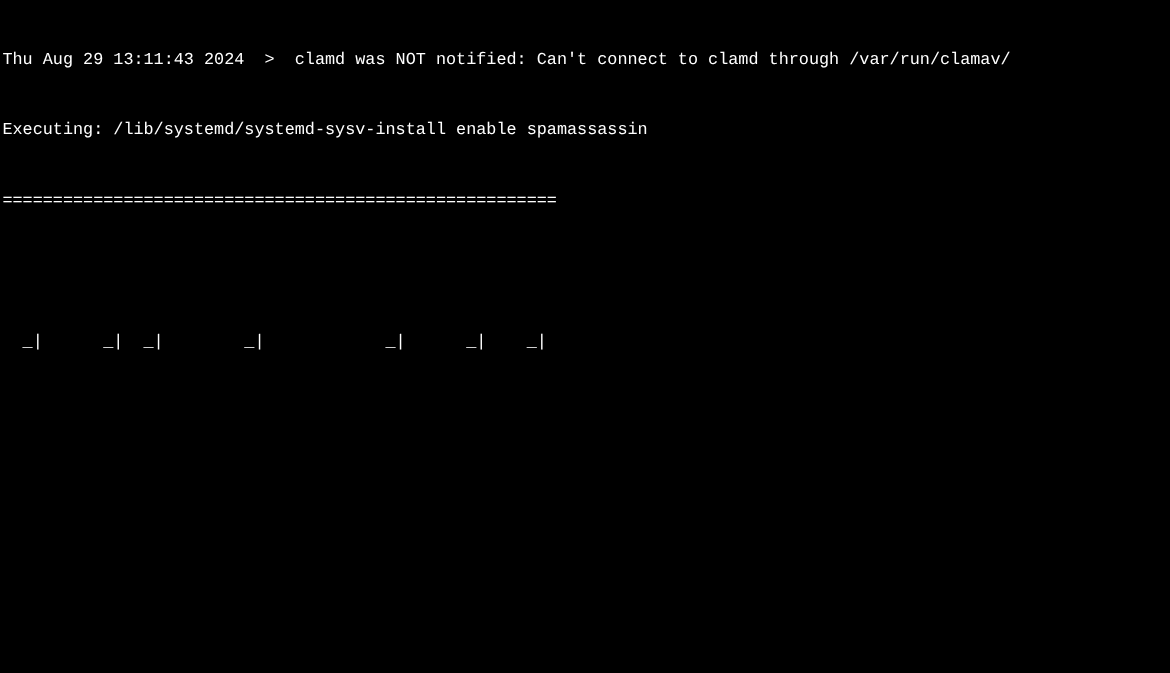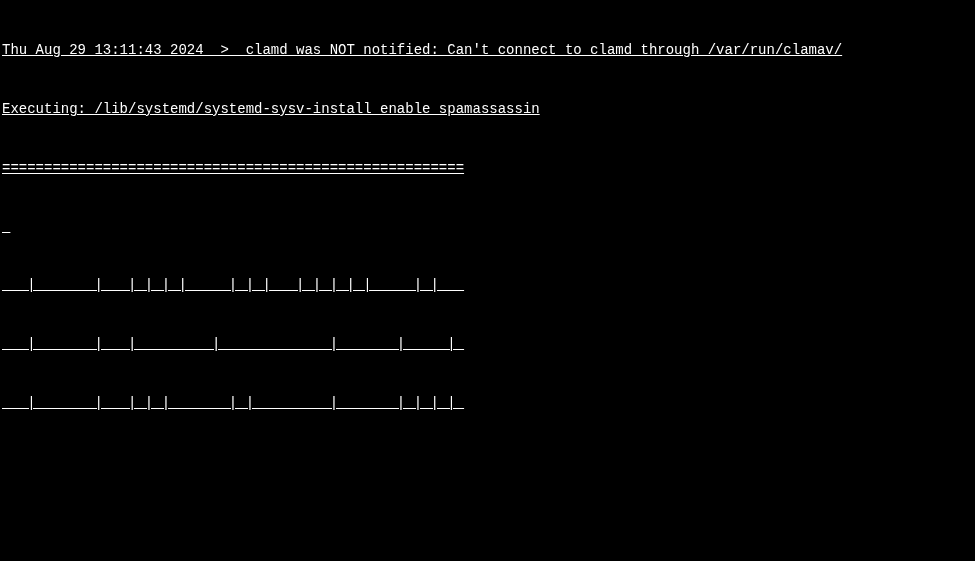--- a/index.html
+++ b/index.html
@@ -17,37 +17,34 @@
       width: 975px;
       height: 561px;
       overflow: hidden;
     }
     .terminal {
       white-space: pre-wrap;
       word-break: break-all;
     }
     .line {
       display: block;
-      text-decoration: underline;
     }
     .pre-line {
       white-space: pre;
     }
   </style>
 </head>
 <body>
 
 <div class="terminal">
   <span class="line">Thu Aug 29 13:11:43 2024  &gt;  clamd was NOT notified: Can't connect to clamd through /var/run/clamav/</span>
   <span class="line">Executing: /lib/systemd/systemd-sysv-install enable spamassassin</span>
   <span class="line pre-line">=======================================================</span>
   <span class="line">&nbsp;</span>
-  <span class="line pre-line">  _|      _|  _|_|_|_|    _|_|_|  _|_|_|_|_|    _|_|   </span>
   <span class="line pre-line">  _|      _|  _|        _|            _|      _|    _| </span>
-  <span class="line pre-line">  _|      _|  _|_|_|      _|_|        _|      _|_|_|_| </span>
   
   
   
   
   
   
   
   
   
   

